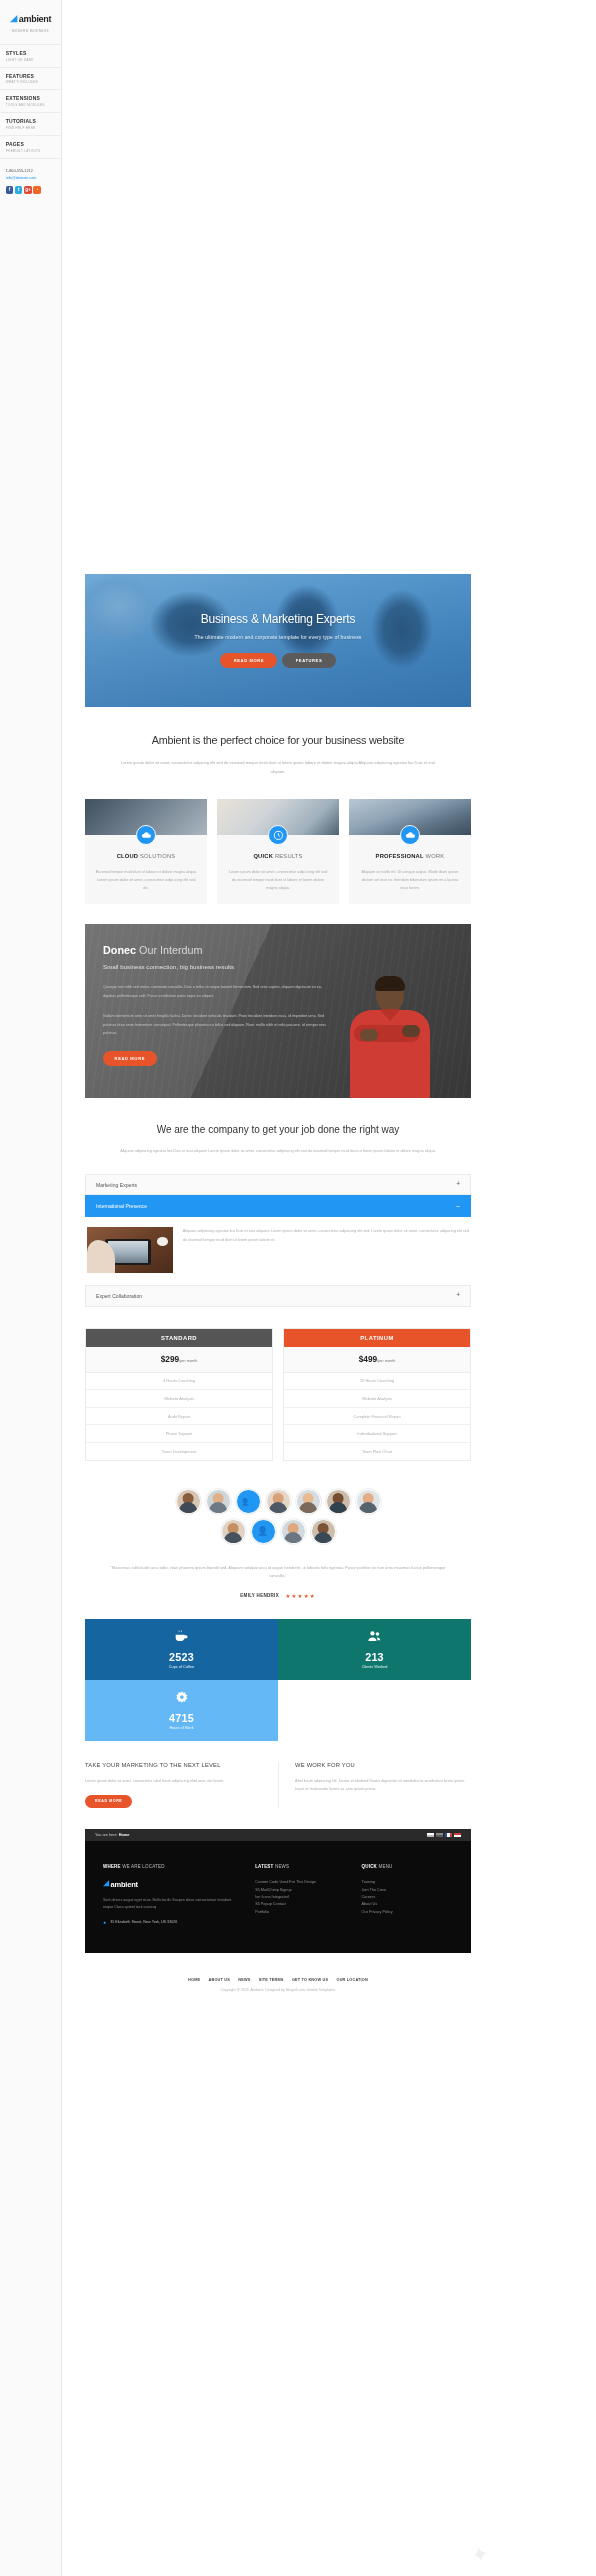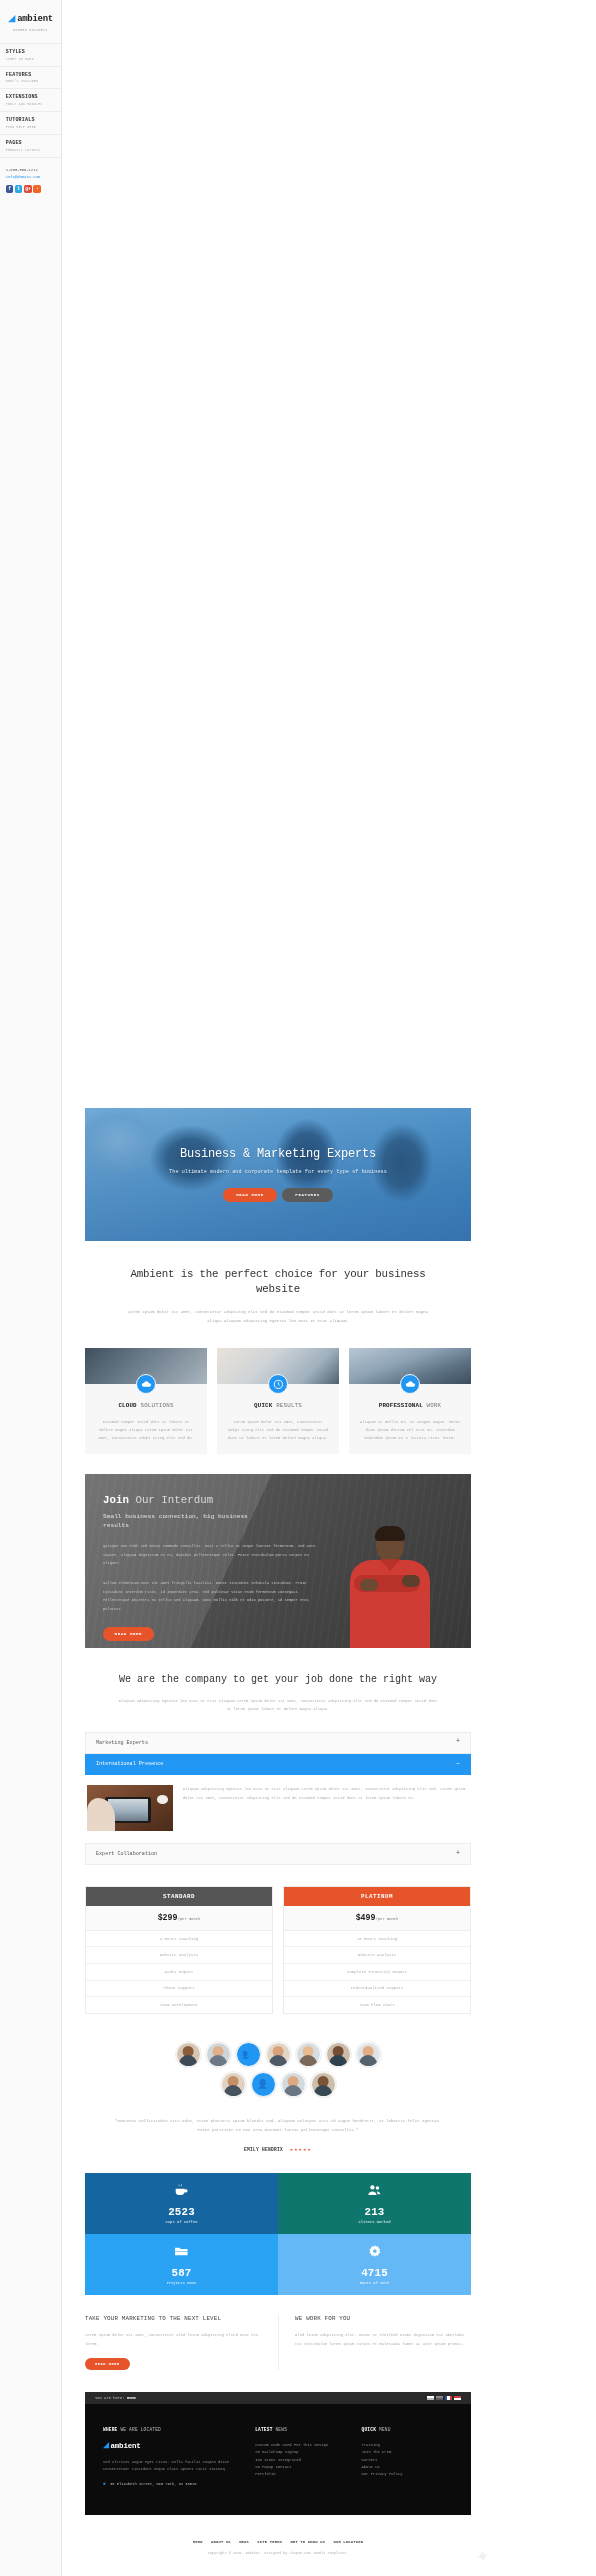--- a/index.html
+++ b/index.html
@@ -4,21 +4,21 @@
 <style>
   *{box-sizing:border-box;margin:0;padding:0;}
   html,body{width:597px;}
   body{
     font-family:"Liberation Sans",sans-serif;
     background:#ffffff;
     color:#444;
     font-size:8.3px;
     -webkit-font-smoothing:antialiased;
   }
-  .page{width:494px;position:relative;display:flex;align-items:flex-end;background:#fff;font-family:Liberation Mono, monospace;}
+  .page{width:494px;position:relative;display:flex;align-items:center;background:#fff;}
 
   
   .sidebar{width:62px;flex:0 0 62px;background:#fafafa;border-right:0.8px solid #e6e6e6;min-height:2576px;padding-top:10px;}
   .logo-wrap{padding:5px 5px 11.6px 5px;text-align:center;}
   .logo{display:inline-flex;align-items:center;justify-content:center;gap:0px;}
   .logo-mark{width:9px;height:9px;position:relative;overflow:hidden;}
   .logo-mark svg{display:block;}
   .logo-text{font-size:9px;font-weight:700;color:#222;letter-spacing:-0.3px;line-height:1;}
   .logo-sub{font-size:3px;letter-spacing:0.5px;color:#9a9a9a;margin-top:2.5px;text-align:center;}
   .nav{border-top:0.8px solid #ececec;}
@@ -296,21 +296,21 @@
         </div>
         <div class="card-body">
           <div class="card-title"><b>PROFESSIONAL</b><span> WORK</span></div>
           <p class="card-text">Aliquam ut mollis mi. Ut congue augue. Morbi diam ipsum dictum vel erat eu. Interdum bibendum ipsum mi a lacinia risus lorem.</p>
         </div>
       </article>
     </section>
 
     <section class="about">
       <div class="about-inner">
-        <h3><b>Join</b><span> Our Interdum</span></h3>
+        <h3><b>Donec</b><span> Our Interdum</span></h3>
         <h4>Small business connection, big business results</h4>
         <p>Quisque non nibh sed metus commodo convallis. Duis a tellus ut neque laoreet fermentum. Sed ante sapien, aliquam dignissim ex eu, dapibus pellentesque velit. Fusce vestibulum porta turpis eu aliquet.</p>
         <p>Nullam elementum ante sit amet fringilla facilisi. Donec tincidunt vehicula tincidunt. Proin tincidunt interdum risus, id imperdiet urna. Sed pulvinar vitae enim fermentum consequat. Pellentesque pharetra eu tellus sed aliquam. Nunc mollis nibh et odio posuere, id semper eros pulvinar.</p>
         <button class="btn btn-orange">READ MORE</button>
       </div>
       <div class="about-person">
         <div class="ap-body"></div>
         <div class="ap-armL"></div>
         <div class="ap-handL"></div>
         <div class="ap-handR"></div>
@@ -445,30 +445,20 @@
         <span class="ic">
           <svg width="16.6" height="15" viewBox="0 0 24 24" fill="#fff">
               <circle cx="9" cy="7" r="3.4"></circle>
               <circle cx="17" cy="8" r="2.8"></circle>
               <path d="M2.5 19c0-3.6 2.9-5.6 6.5-5.6s6.5 2 6.5 5.6H2.5z"></path>
               <path d="M16.5 13.4c2.9 0 5 1.8 5 4.6h-4.3c0-1.8-.4-3.3-1.3-4.5l.6-.1z"></path>
             </svg>
         </span>
         <span class="num">213</span>
         <span class="lbl">Clients Worked</span>
-      </div>
-      <div class="ct" style="background:#2aa3f5">
-        <span class="ic">
-          <svg width="16.6" height="15" viewBox="0 0 24 24" fill="#fff">
-              <path d="M2 6h7l2 2h11v3H2V6z"></path>
-              <path d="M2 12h20v6H2z"></path>
-            </svg>
-        </span>
-        <span class="num">587</span>
-        <span class="lbl">Projects Done</span>
       </div>
       <div class="ct" style="background:#64b8f5">
         <span class="ic">
           <svg width="15.7" height="15" viewBox="0 0 24 24" fill="#fff">
               <path d="M12 1.8l2.1 2.5 3.2-.8.5 3.3 3 1.4-1.6 2.9 1.6 2.9-3 1.4-.5 3.3-3.2-.8L12 20.4l-2.1-2.5-3.2.8-.5-3.3-3-1.4L4.8 11 3.2 8.2l3-1.4.5-3.3 3.2.8L12 1.8zm0 6.4a3 3 0 1 0 0 6 3 3 0 0 0 0-6z"></path>
             </svg>
         </span>
         <span class="num">4715</span>
         <span class="lbl">Hours of Work</span>
       </div>

